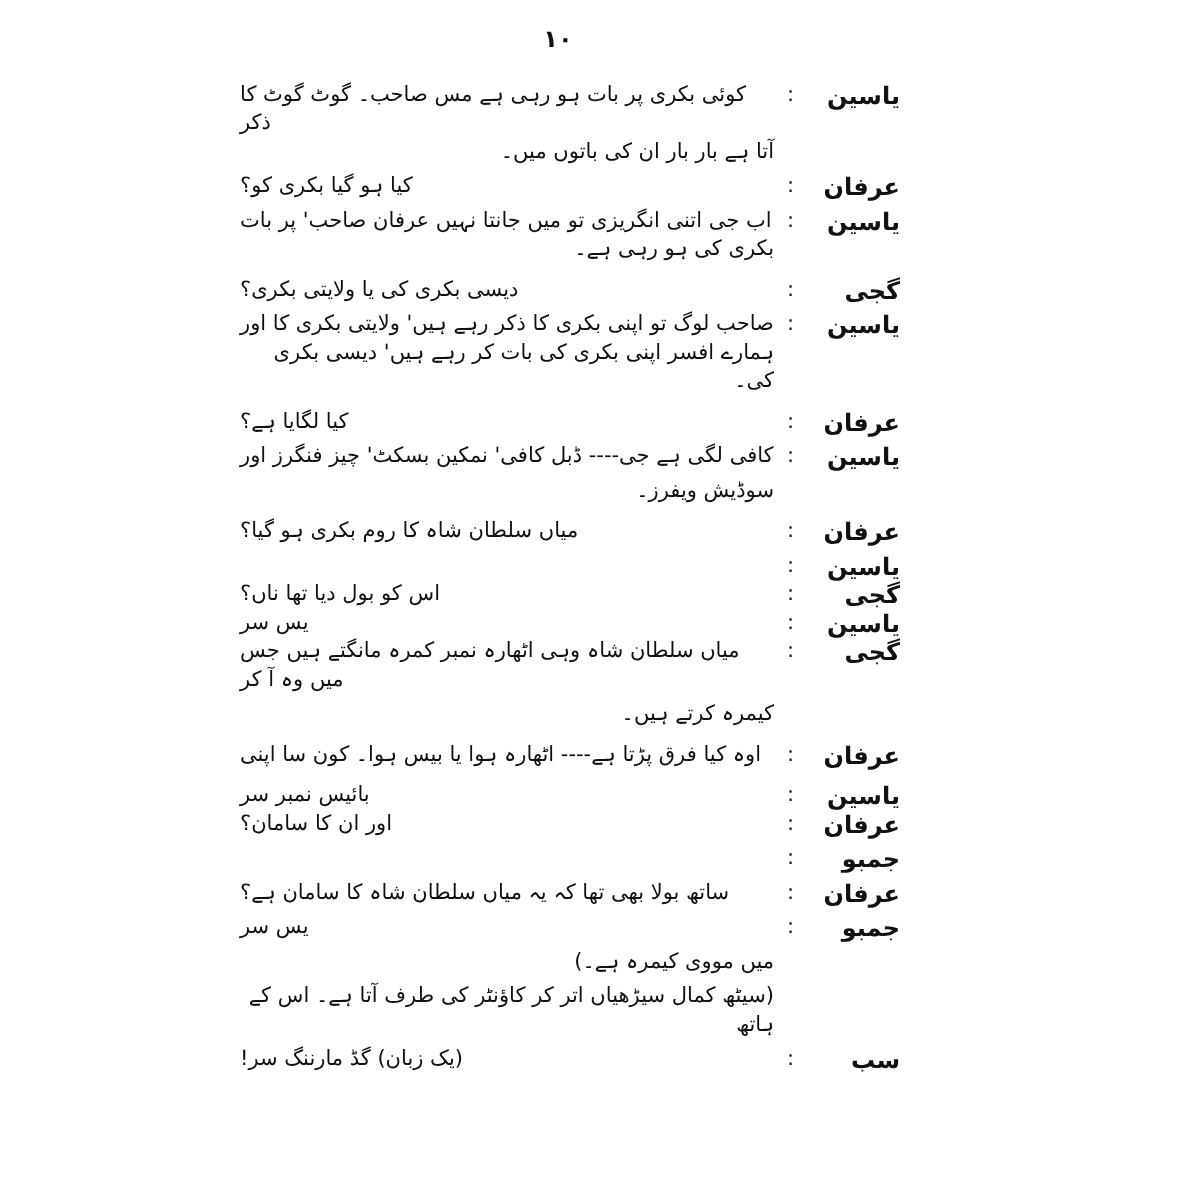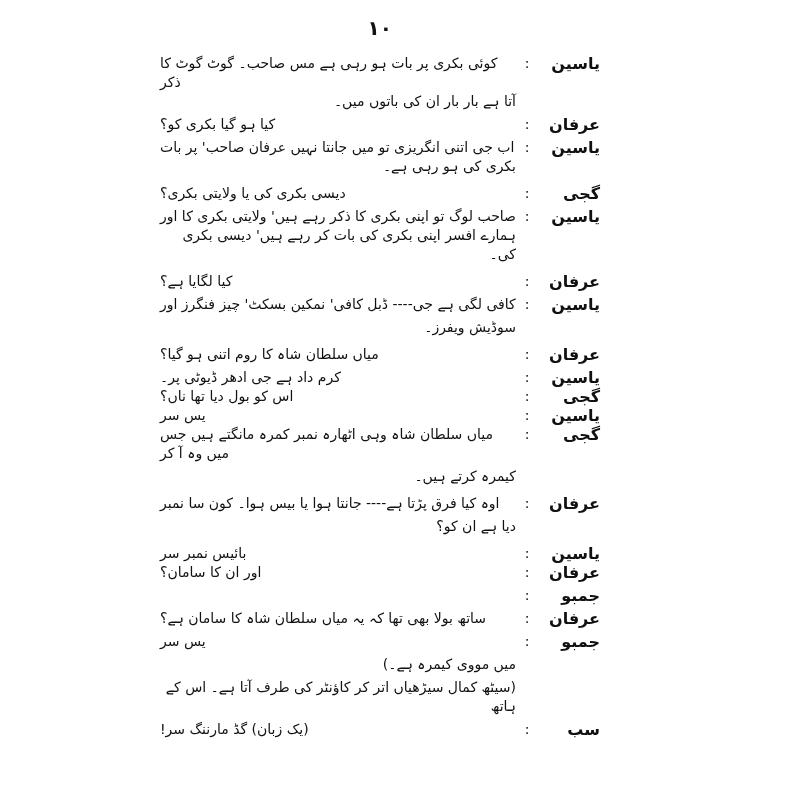--- a/index.html
+++ b/index.html
@@ -1,19 +1,19 @@
 <!DOCTYPE html>
 <html><head>
   <meta charset="utf-8">
   <style>
     html, body { margin: 0; padding: 0; background: #ffffff; }
     body { width: 800px; height: 800px; position: relative; overflow: hidden;
            font-family: "DejaVu Sans", sans-serif; color: #111; }
-    .page-number { position: absolute; top: 16px; left: 352px; width: 40px; text-align: right;
-                   font-size: 20px; font-weight: bold; }
+    .page-number { position: absolute; top: 16px; left: 352px; width: 40px; text-align: center;
+                   font-size: 16px; font-weight: bold; }
     .script { position: absolute; top: 54px; left: 160px; width: 440px; direction: rtl; }
     .line { position: relative; display: flex; flex-direction: row; align-items: flex-start;
             font-size: 14px; line-height: 19px; min-height: 19px; }
     .speaker { width: 62px; flex: 0 0 62px; font-weight: bold; font-size: 16px; text-align: right;
                white-space: nowrap; }
     .colon { width: 22px; flex: 0 0 22px; text-align: center; }
     .dialogue { flex: 1 1 auto; text-align: left; }
     .cont { padding-right: 84px; }
     .stage { padding-right: 84px; }
     .gap-s { margin-top: 4px; }
@@ -68,27 +68,26 @@
   <div class="line gap-s">
     <span class="speaker">یاسین</span>
     <span class="colon">:</span>
     <span class="dialogue">کافی لگی ہے جی---- ڈبل کافی' نمکین بسکٹ' چیز فنگرز اور</span>
   </div>
   <div class="line cont gap-s">سوڈیش ویفرز۔</div>
 
   <div class="line gap-m">
     <span class="speaker">عرفان</span>
     <span class="colon">:</span>
-    <span class="dialogue">میاں سلطان شاہ کا روم اتنی ہو گیا؟</span>
+    <span class="dialogue">میاں سلطان شاہ کا روم بکری ہو گیا؟</span>
   </div>
 
   <div class="line gap-s">
     <span class="speaker">یاسین</span>
     <span class="colon">:</span>
-    <span class="dialogue">کرم داد ہے جی ادھر ڈیوٹی پر۔</span>
   </div>
 
   <div class="line">
     <span class="speaker">گجی</span>
     <span class="colon">:</span>
     <span class="dialogue">اس کو بول دیا تھا ناں؟</span>
   </div>
 
   <div class="line">
     <span class="speaker">یاسین</span>
@@ -99,23 +98,22 @@
   <div class="line">
     <span class="speaker">گجی</span>
     <span class="colon">:</span>
     <span class="dialogue">میاں سلطان شاہ وہی اٹھارہ نمبر کمرہ مانگتے ہیں جس میں وہ آ کر</span>
   </div>
   <div class="line cont gap-s">کیمرہ کرتے ہیں۔</div>
 
   <div class="line gap-m">
     <span class="speaker">عرفان</span>
     <span class="colon">:</span>
-    <span class="dialogue">اوہ کیا فرق پڑتا ہے---- جانتا ہوا یا بیس ہوا۔ کون سا نمبر</span>
+    <span class="dialogue">اوہ کیا فرق پڑتا ہے---- اٹھارہ ہوا یا بیس ہوا۔ کون سا اپنی</span>
   </div>
-  <div class="line cont gap-s">دیا ہے ان کو؟</div>
 
   <div class="line gap-m">
     <span class="speaker">یاسین</span>
     <span class="colon">:</span>
     <span class="dialogue">بائیس نمبر سر</span>
   </div>
 
   <div class="line">
     <span class="speaker">عرفان</span>
     <span class="colon">:</span>

